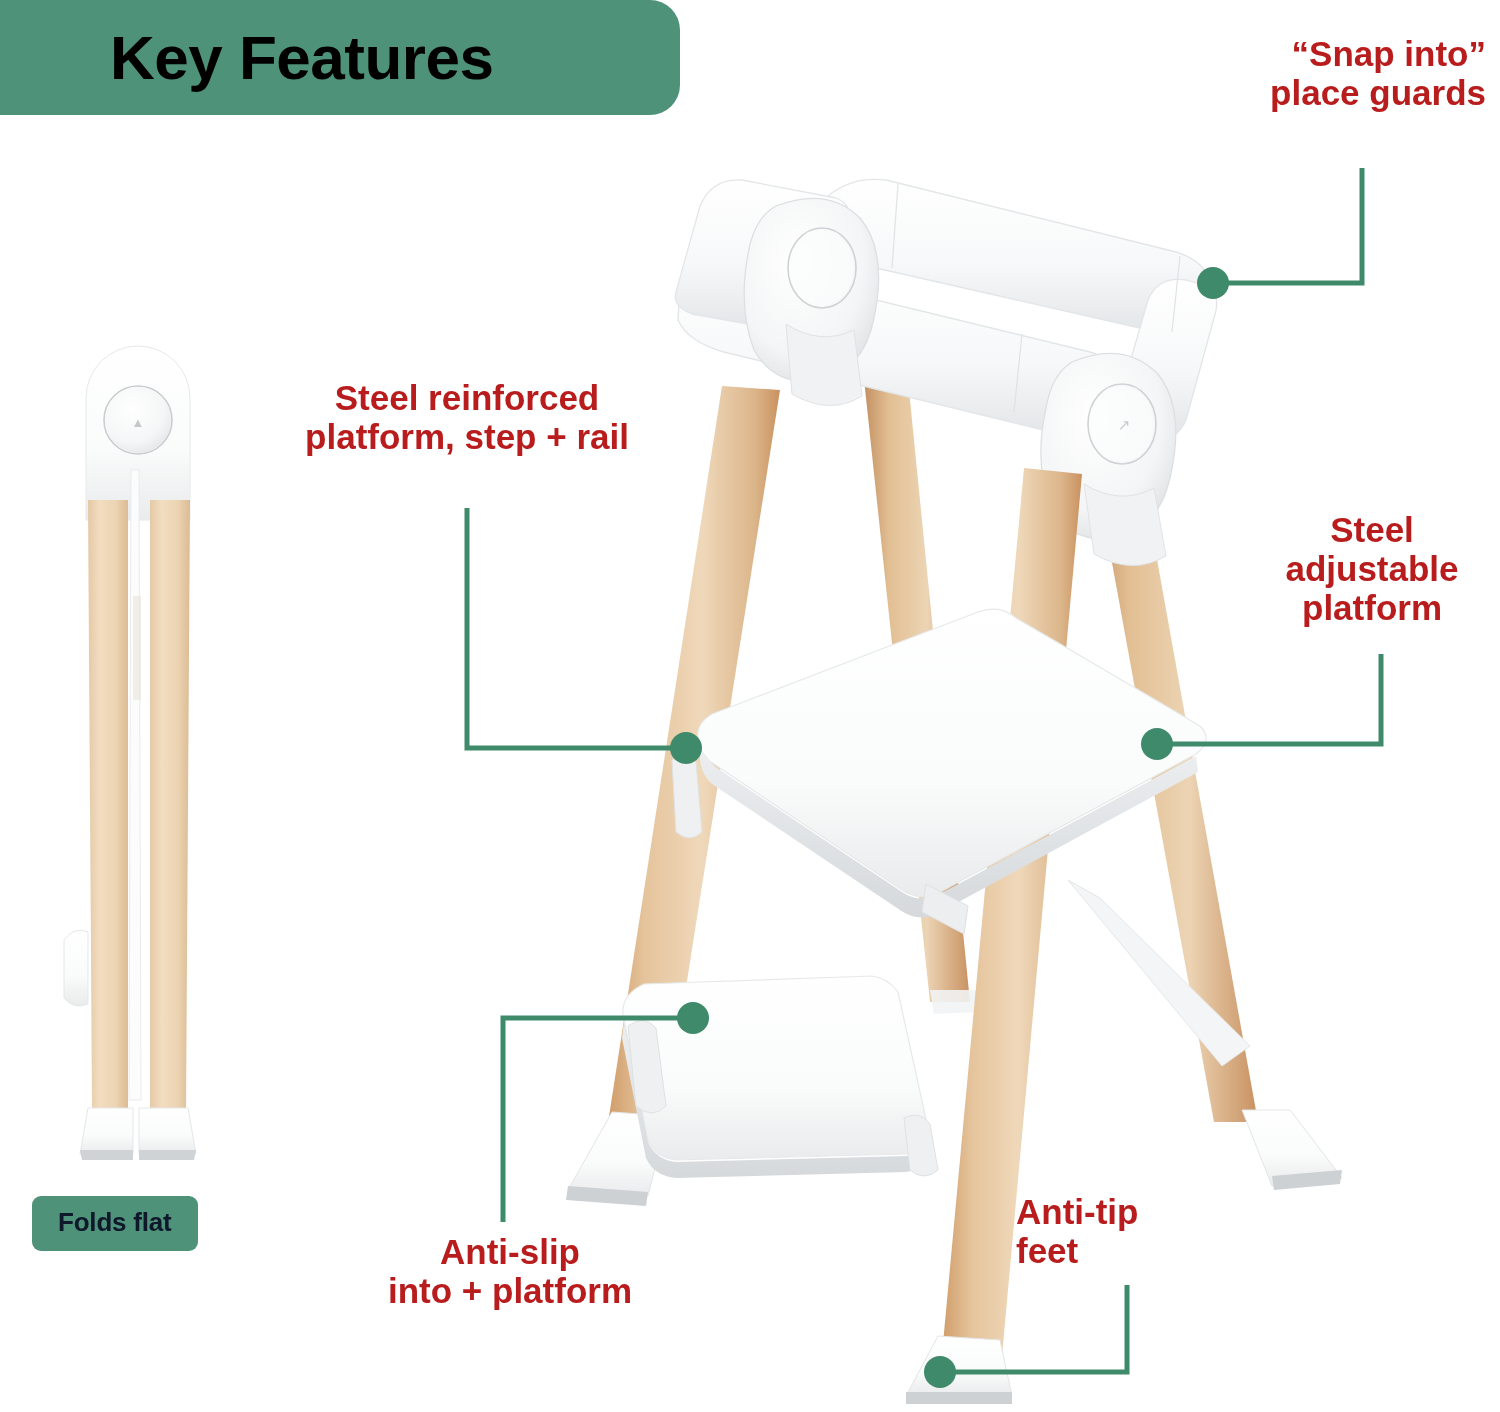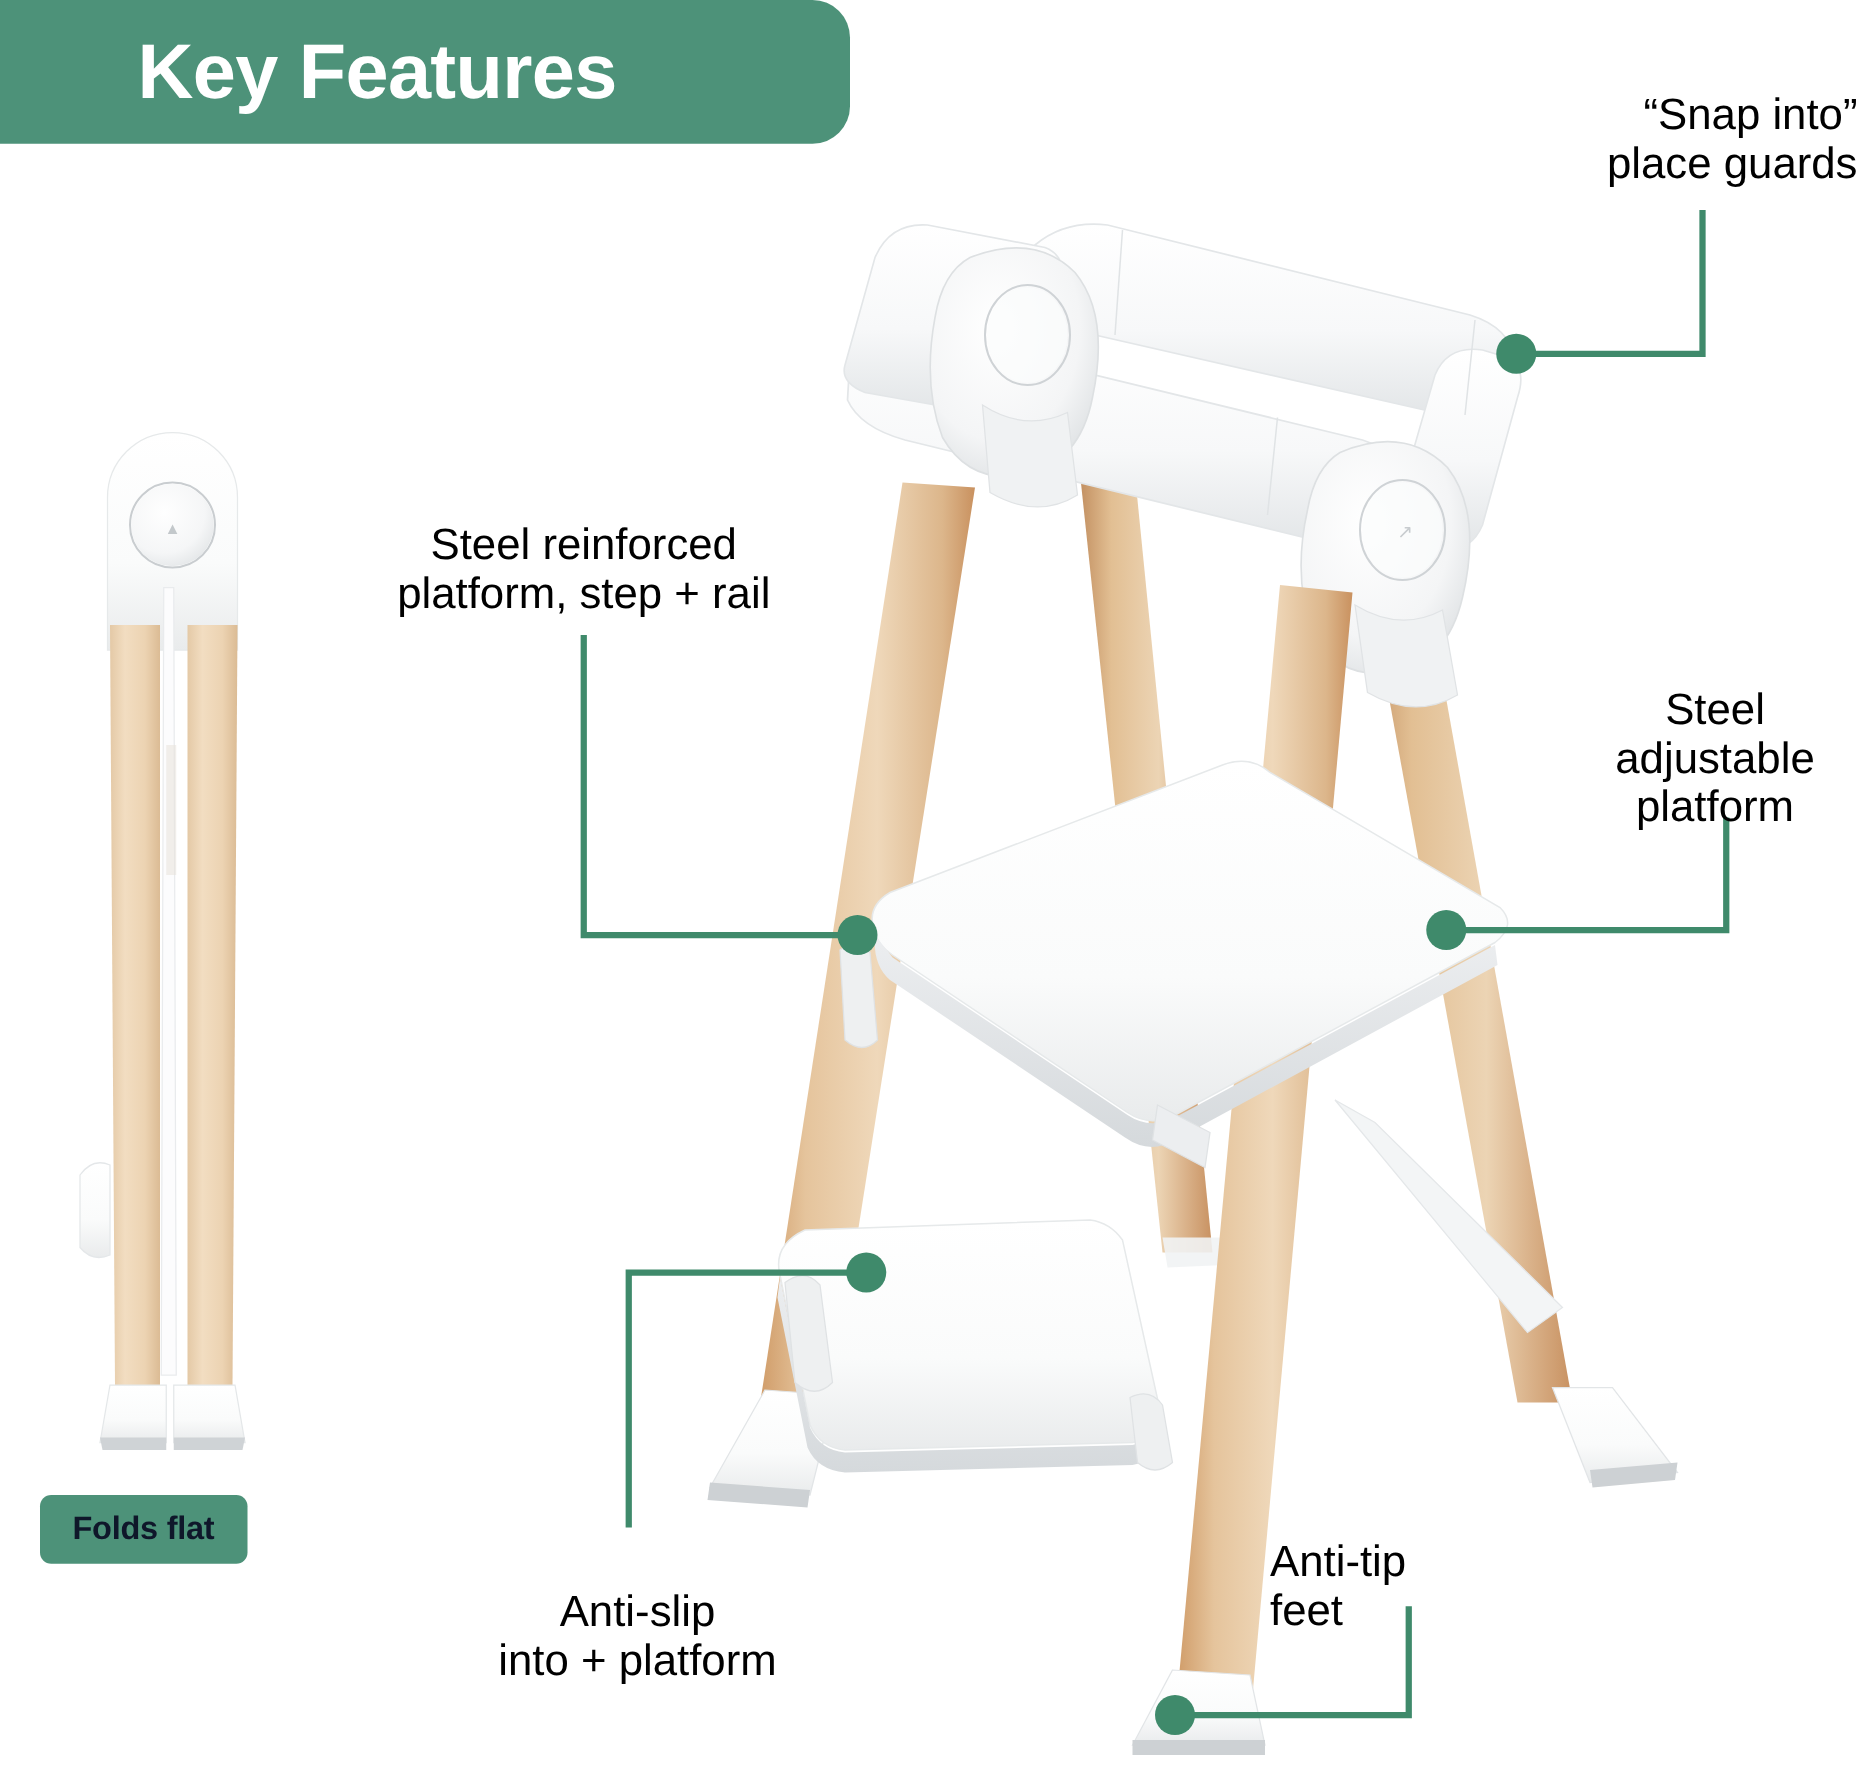--- a/index.html
+++ b/index.html
@@ -23,21 +23,21 @@
     width:720px;
     height:115px;
     background:#4d9279;
     border-radius:0 30px 30px 0;
     display:flex;
     align-items:center;
     box-sizing:border-box;
     padding-left:150px;
   }
   .header-title{
-    color:#ffffff;
+    color:#000000;
     font-size:62px;
     font-weight:bold;
     letter-spacing:-0.5px;
     line-height:1;
   }
 
   
   .folds-badge{
     position:absolute;
     left:32px;
@@ -49,25 +49,24 @@
   .folds-badge span{
     color:#0f172a;
     font-size:26px;
     font-weight:bold;
     letter-spacing:-0.2px;
   }
 
   
   .anno{
     position:absolute;
-    color:#000000;
-    font-weight:normal;
+    color:#b91c1c;
+    font-weight:bold;
     line-height:1.12;
     white-space:pre-line;
-    margin-top:38px;
   }
   .anno-snap{ right:14px; top:34px; text-align:right; font-size:35px; width:330px;}
   .anno-steel{ left:232px; top:378px; text-align:center; font-size:35px; width:470px;}
   .anno-height{ left:1252px; top:510px; text-align:center; font-size:35px; width:240px;}
   .anno-antislip{ left:310px; top:1232px; text-align:center; font-size:35px; width:400px;}
   .anno-antitip{ left:1016px; top:1192px; text-align:left; font-size:35px; width:270px;}
 
   
   .leader-svg{position:absolute;left:0;top:0;width:1500px;height:1412px;pointer-events:none;}
 

